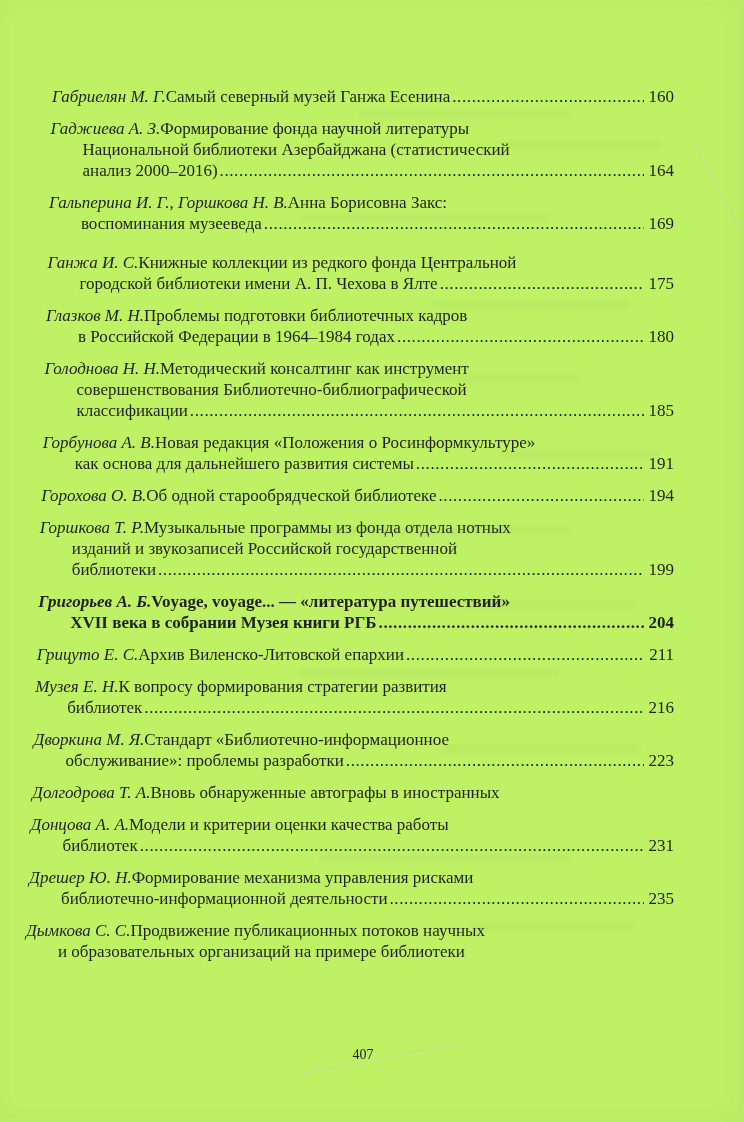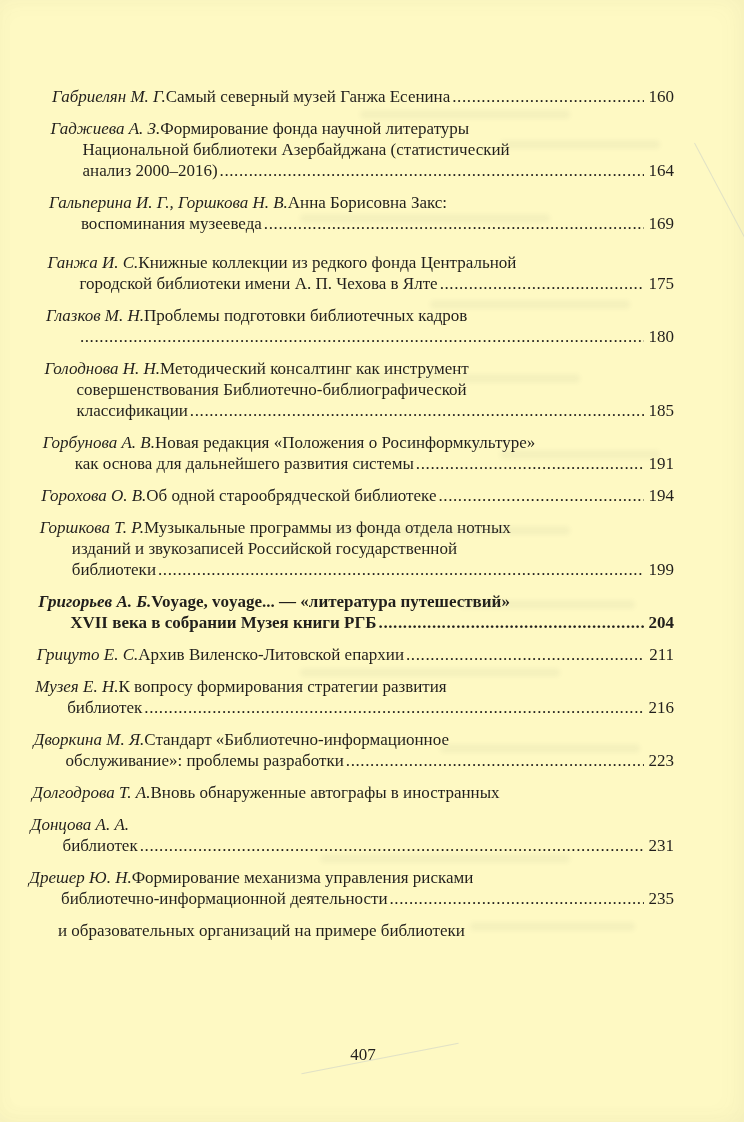--- a/index.html
+++ b/index.html
@@ -11,21 +11,21 @@
     height: 1122px;
     position: relative;
     overflow: hidden;
     background: #fdfdfc;
     font-family: "Liberation Serif", "DejaVu Serif", serif;
     color: #211f1c;
   }
   .scan-page {
     position: absolute;
     inset: 0;
-    background: #fef9c3;
+    background: #bef264;
     box-shadow: inset -6px 0 24px rgba(120,125,120,0.045), inset 0 -4px 18px rgba(120,125,120,0.03);
   }
   .toc {
     position: absolute;
     left: 52px;
     top: 86px;
     width: 622px;
     font-size: 17px;
     line-height: 21px;
   }
@@ -60,21 +60,21 @@
   .pageno {
     flex: 0 0 auto;
     padding-left: 5px;
   }
   .folio {
     position: absolute;
     left: 52px;
     top: 1044px;
     width: 622px;
     text-align: center;
-    font-size: 17px;
+    font-size: 14px;
     line-height: 21px;
   }
   
   .ghost {
     position: absolute;
     height: 9px;
     border-radius: 4px;
     background: #68755f;
     opacity: 0.055;
     filter: blur(2px);
@@ -105,21 +105,21 @@
       <div class="entry" style="margin-left: -3.1px;">
         <div class="line"><span class="author">Гальперина И. Г., Горшкова Н. В.</span> <span class="title-text">Анна Борисовна Закс:</span></div>
         <div class="line cont"><span class="title-text">воспоминания музееведа</span><span class="leader"></span><span class="pageno">169</span></div>
       </div>
       <div class="entry" style="margin-left: -4.6px; margin-top: 18px;">
         <div class="line"><span class="author">Ганжа И. С.</span> <span class="title-text">Книжные коллекции из редкого фонда Центральной</span></div>
         <div class="line cont"><span class="title-text">городской библиотеки имени А. П. Чехова в Ялте</span><span class="leader"></span><span class="pageno">175</span></div>
       </div>
       <div class="entry" style="margin-left: -6.1px;">
         <div class="line"><span class="author">Глазков М. Н.</span> <span class="title-text">Проблемы подготовки библиотечных кадров</span></div>
-        <div class="line cont"><span class="leader"></span><span class="pageno">180</span></div>
+        <div class="line cont"><span class="title-text">в Российской Федерации в 1964–1984 годах</span><span class="leader"></span><span class="pageno">180</span></div>
       </div>
       <div class="entry" style="margin-left: -7.6px;">
         <div class="line"><span class="author">Голоднова Н. Н.</span> <span class="title-text">Методический консалтинг как инструмент</span></div>
         <div class="line cont"><span class="title-text">совершенствования Библиотечно-библиографической</span></div>
         <div class="line cont"><span class="title-text">классификации</span><span class="leader"></span><span class="pageno">185</span></div>
       </div>
       <div class="entry" style="margin-left: -9.2px;">
         <div class="line"><span class="author">Горбунова А. В.</span> <span class="title-text">Новая редакция «Положения о Росинформкультуре»</span></div>
         <div class="line cont"><span class="title-text">как основа для дальнейшего развития системы</span><span class="leader"></span><span class="pageno">191</span></div>
       </div>
@@ -143,28 +143,29 @@
         <div class="line cont"><span class="title-text">библиотек</span><span class="leader"></span><span class="pageno">216</span></div>
       </div>
       <div class="entry" style="margin-left: -18.4px;">
         <div class="line"><span class="author">Дворкина М. Я.</span> <span class="title-text">Стандарт «Библиотечно-информационное</span></div>
         <div class="line cont"><span class="title-text">обслуживание»: проблемы разработки</span><span class="leader"></span><span class="pageno">223</span></div>
       </div>
       <div class="entry" style="margin-left: -19.9px;">
         <div class="line"><span class="author">Долгодрова Т. А.</span> <span class="title-text">Вновь обнаруженные автографы в иностранных</span></div>
       </div>
       <div class="entry" style="margin-left: -21.4px;">
-        <div class="line"><span class="author">Донцова А. А.</span> </div>
+        <div class="line"><span class="author">Донцова А. А.</span> <span class="title-text">Модели и критерии оценки качества работы</span></div>
         <div class="line cont"><span class="title-text">библиотек</span><span class="leader"></span><span class="pageno">231</span></div>
       </div>
       <div class="entry" style="margin-left: -22.9px;">
         <div class="line"><span class="author">Дрешер Ю. Н.</span> <span class="title-text">Формирование механизма управления рисками</span></div>
         <div class="line cont"><span class="title-text">библиотечно-информационной деятельности</span><span class="leader"></span><span class="pageno">235</span></div>
       </div>
       <div class="entry" style="margin-left: -26px;">
+        <div class="line"><span class="author">Дымкова С. С.</span> <span class="title-text">Продвижение публикационных потоков научных</span></div>
         <div class="line cont"><span class="title-text">и образовательных организаций на примере библиотеки</span></div>
       </div>
     </main>
 
   <div class="folio">407</div>
 
   <div class="ghost" style="left:360px; top:110px; width:210px;"></div>
   <div class="ghost" style="left:500px; top:140px; width:160px;"></div>
   <div class="ghost" style="left:300px; top:214px; width:250px;"></div>
   <div class="ghost" style="left:430px; top:300px; width:200px;"></div>

